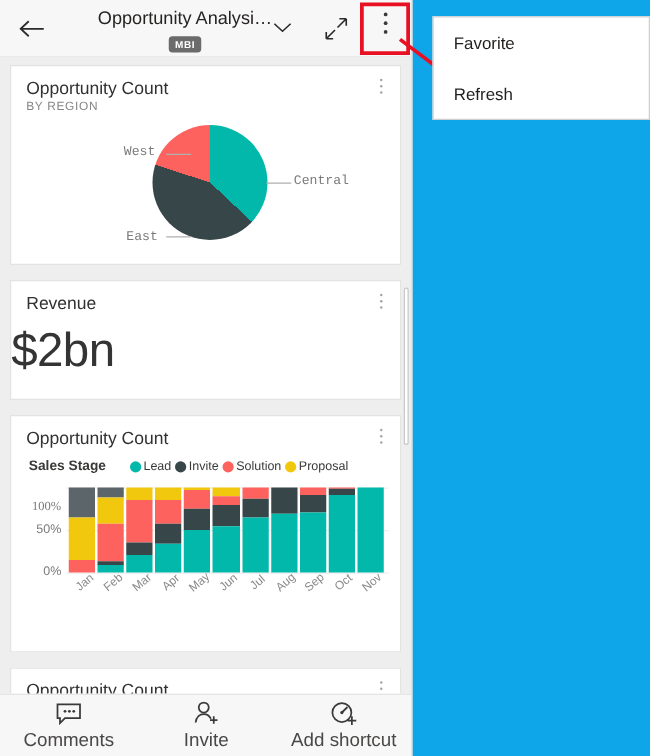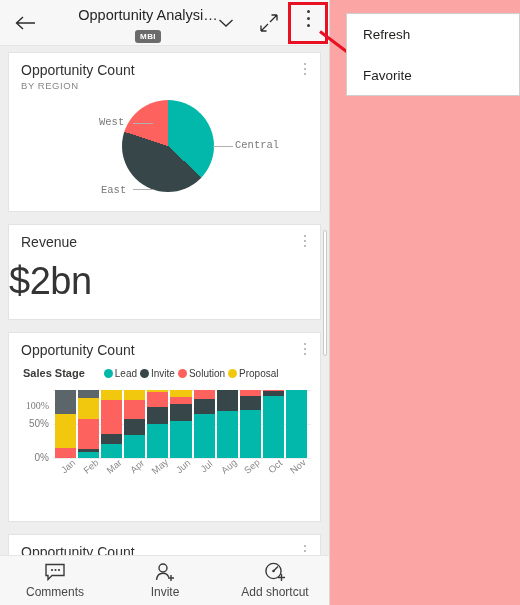--- a/index.html
+++ b/index.html
@@ -2,21 +2,21 @@
 <html><head>
 <meta charset="utf-8">
 <style>
   * { box-sizing: border-box; margin: 0; padding: 0; }
   html, body {
     width: 520px; height: 605px;
     background: #ffffff;
     font-family: "Liberation Sans", sans-serif;
     overflow: hidden;
   }
-  #root { position: relative; width: 520px; height: 605px; background: #fca5a5; }
+  #root { position: relative; width: 520px; height: 605px; background: #0ea5e9; }
 
   
   .phone {
     position: absolute; left: 0; top: 0;
     width: 330px; height: 605px;
     background: #efeeee;
     border-right: 1px solid #d9d9d9;
     overflow: hidden;
   }
 
@@ -177,21 +177,21 @@
     position: absolute; left: 0; top: 555px;
     width: 330px; height: 50px;
     background: #f8f7f7;
     border-top: 1px solid #e6e5e5;
     display: flex;
   }
   .nav-item {
     flex: 1; display: flex; flex-direction: column;
     align-items: center; justify-content: center; gap: 3px;
   }
-  .nav-label { font-size: 12px; color: #494847; }
+  .nav-label { font-size: 15px; color: #494847; }
   .nav-ico { height: 20px; display: flex; align-items: center; }
 </style>
 </head>
 <body>
 
 <div id="root">
 
   <div class="phone">
 
     <div class="topbar">
@@ -451,17 +451,17 @@
         </div>
         <div class="nav-label">Add shortcut</div>
       </div>
     </div>
   </div>
 
   <div class="hl-line"></div>
   <div class="hl-box"></div>
 
   <div class="menu">
+    <div class="menu-item">Favorite</div>
     <div class="menu-item">Refresh</div>
-    <div class="menu-item">Favorite</div>
   </div>
 
 </div>
 
 </body></html>

